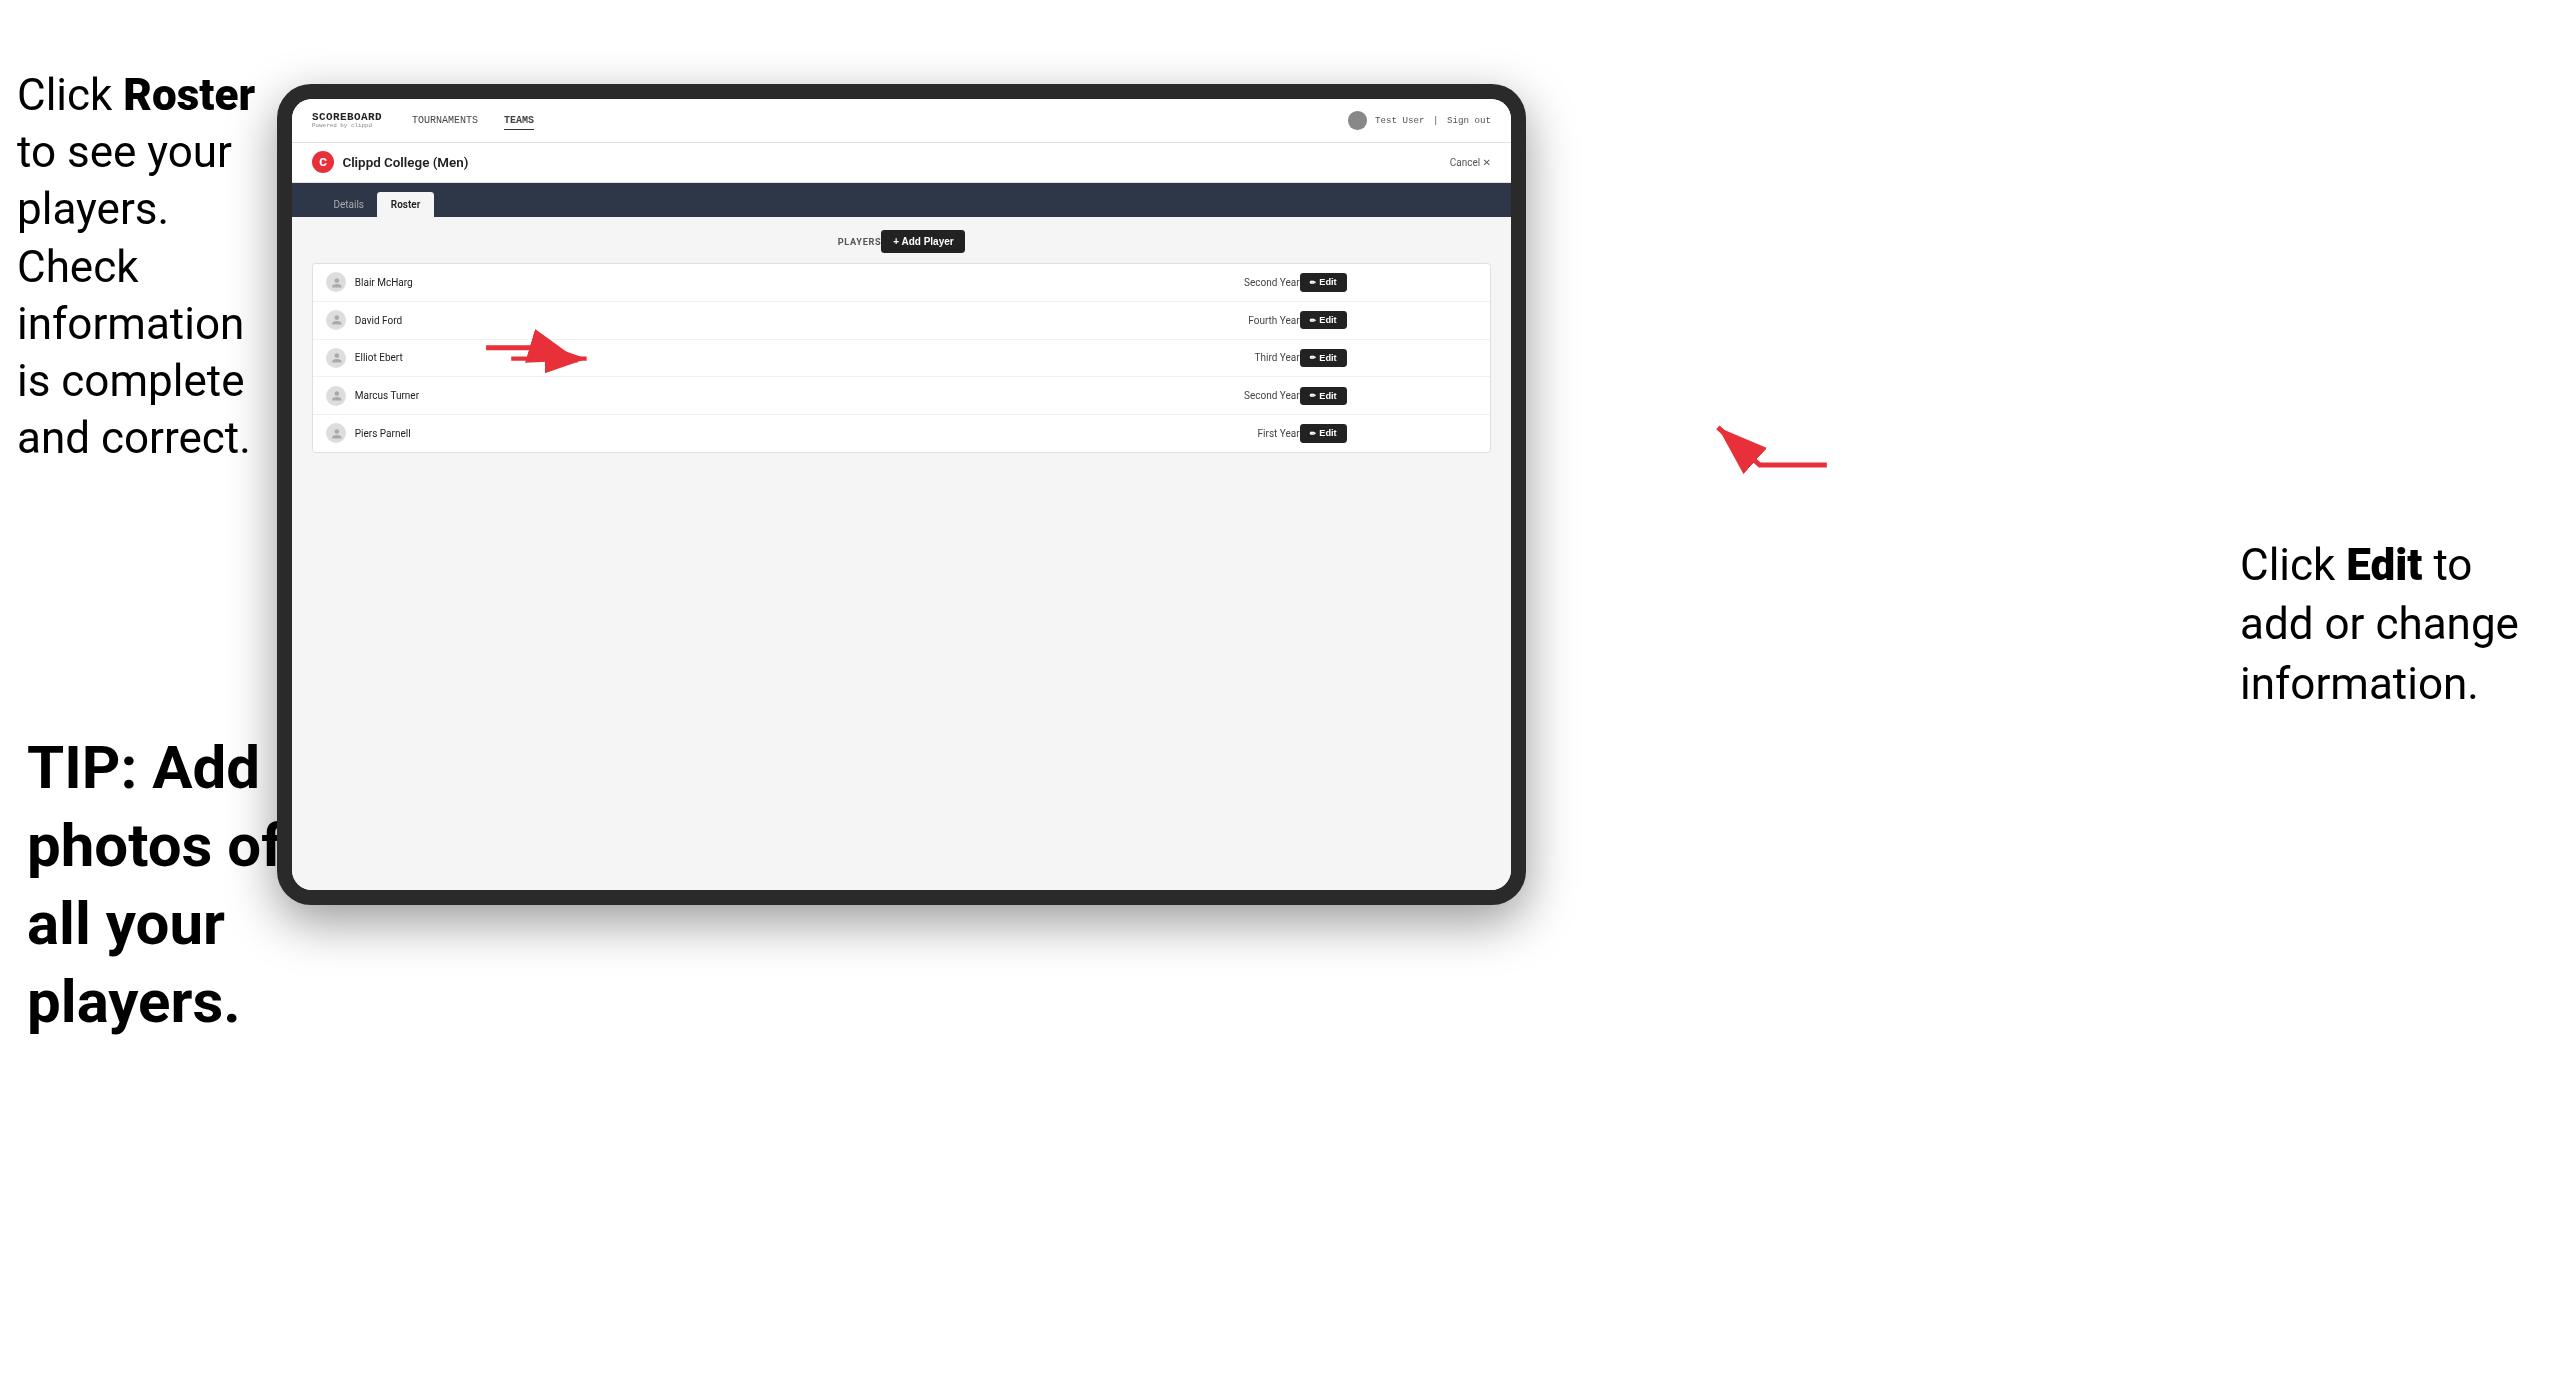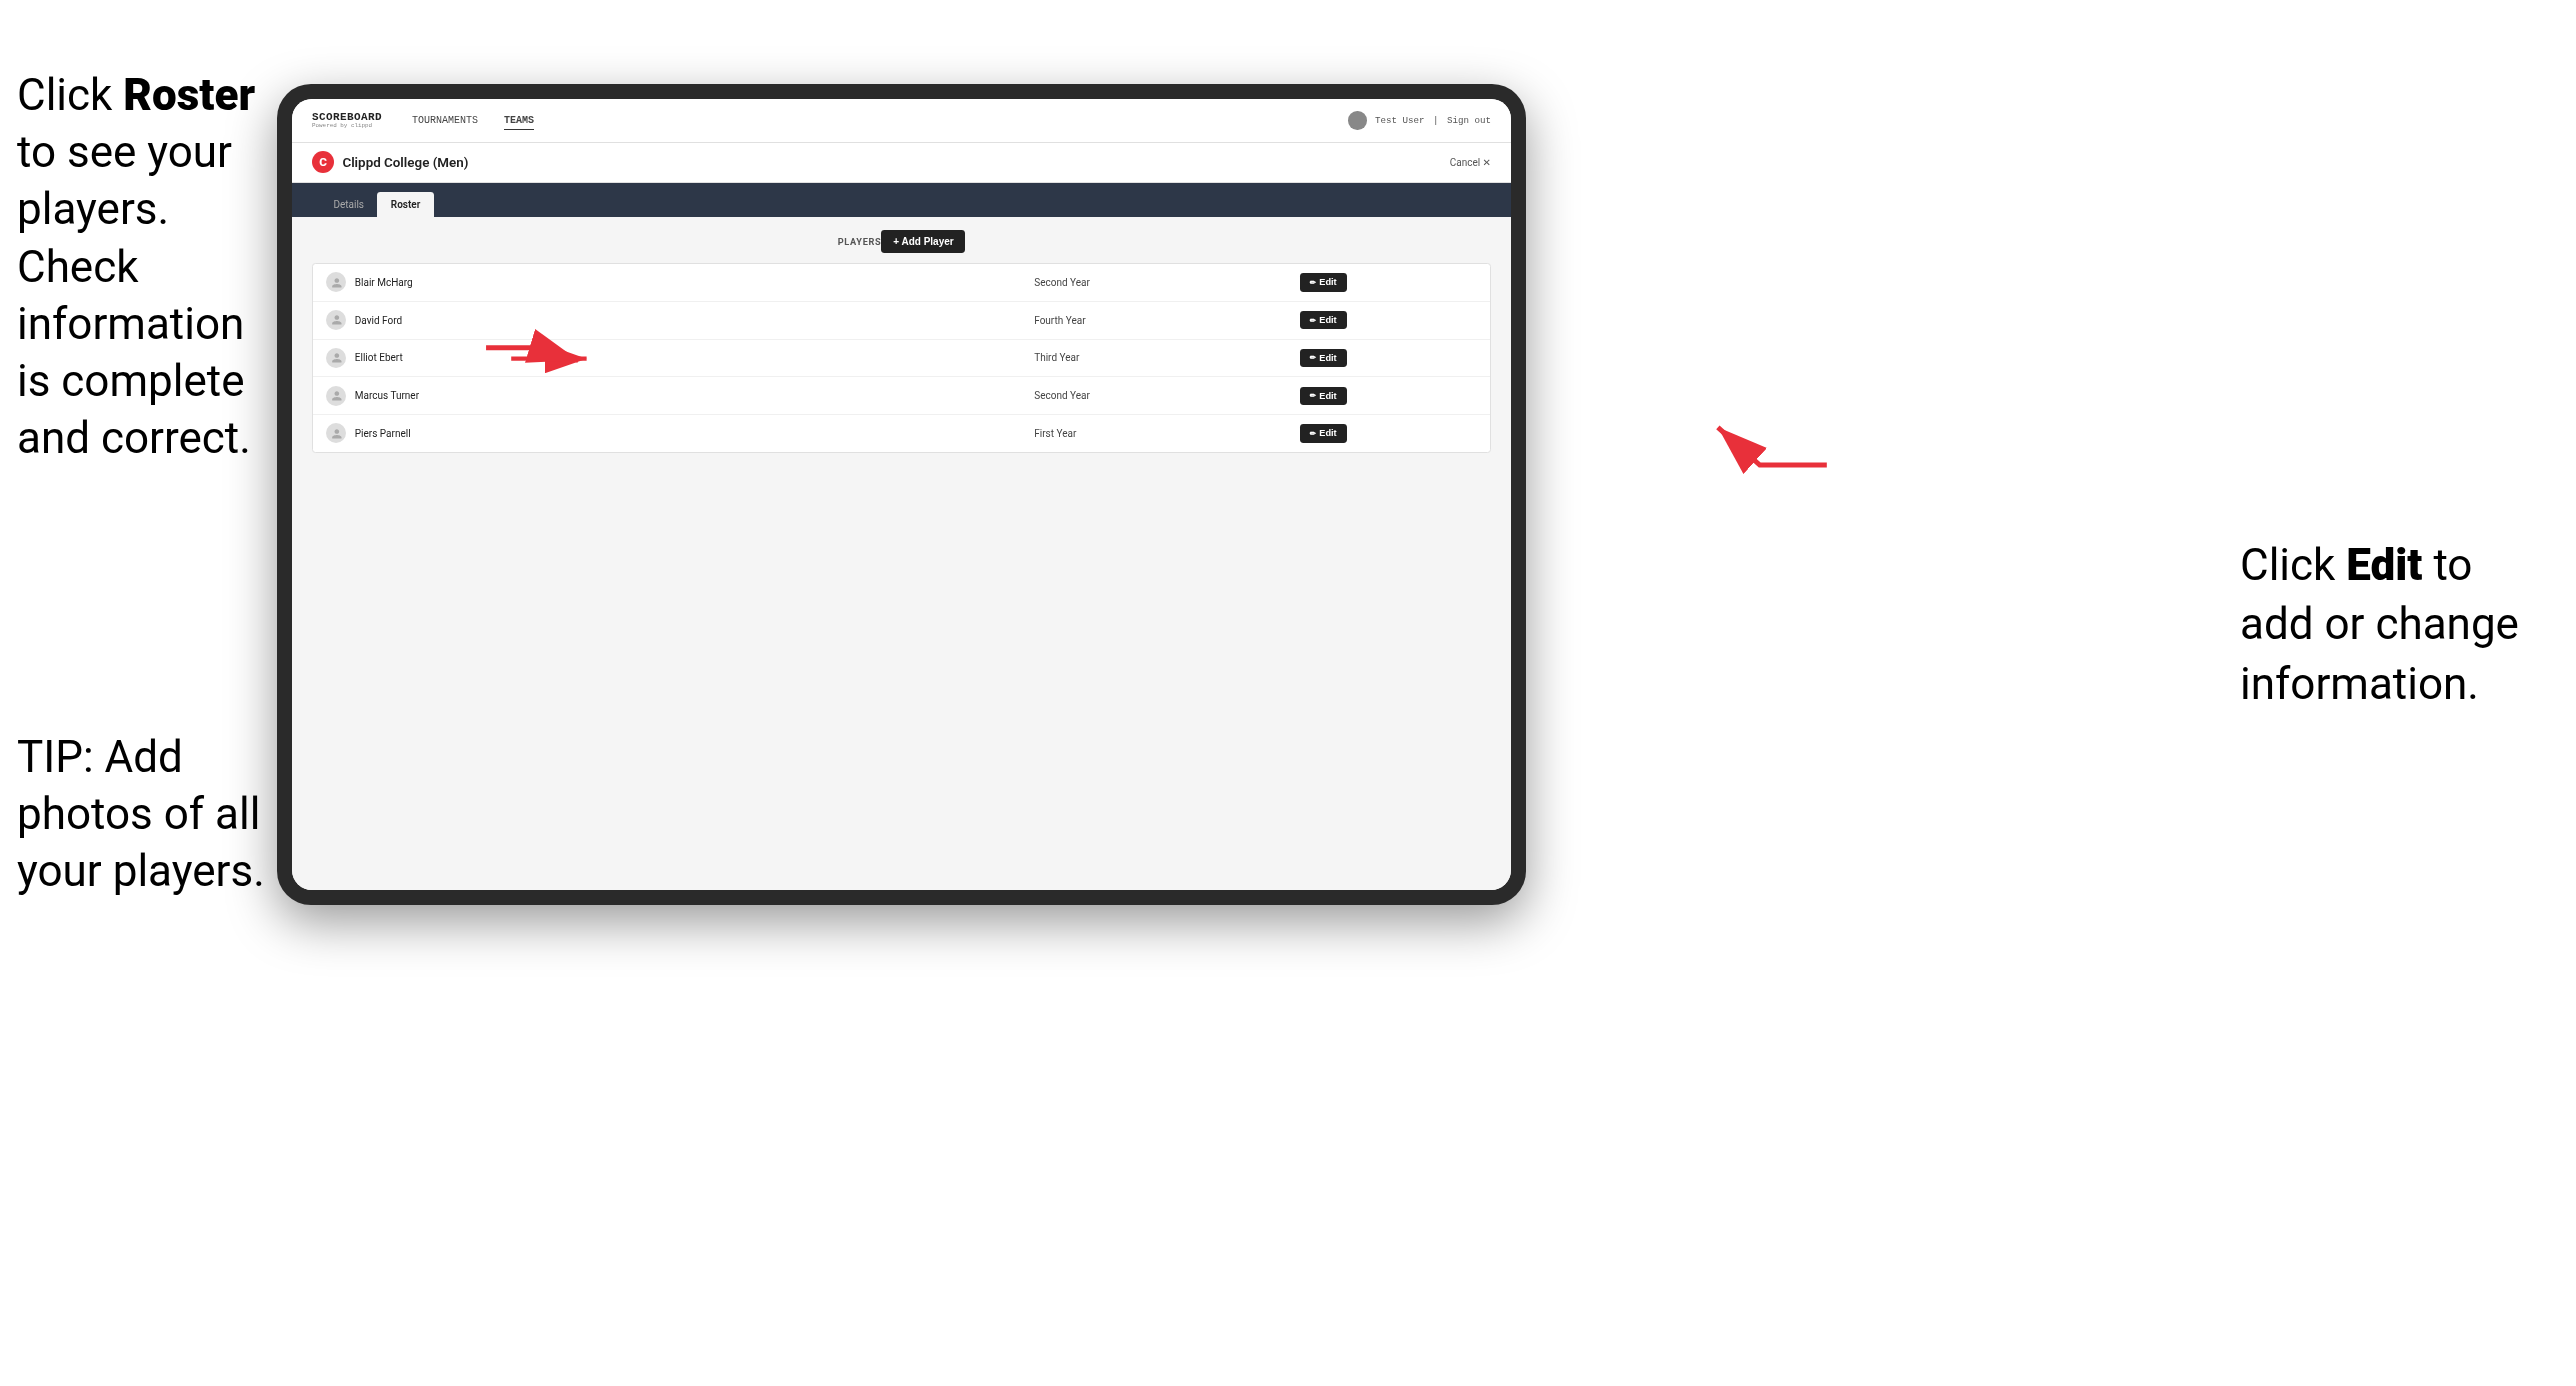--- a/index.html
+++ b/index.html
@@ -18,26 +18,26 @@
       left: 17px;
       top: 67px;
       font-size: 44px;
       line-height: 1.3;
       max-width: 260px;
     }
     .annotation-left .bold { font-weight: 900; }
 
     .annotation-tip {
       position: absolute;
-      left: 17px;
+      left: 27px;
       top: 729px;
-      font-size: 44px;
+      font-size: 60px;
       line-height: 1.3;
       max-width: 268px;
-      font-weight: 400;
+      font-weight: 700;
     }
 
     
     .annotation-right {
       position: absolute;
       right: 34px;
       top: 536px;
       font-size: 44px;
       line-height: 1.35;
       max-width: 302px;
@@ -268,20 +268,21 @@
       flex-shrink: 0;
     }
     .avatar svg {
       width: 11.7px;
       height: 11.7px;
       fill: #aaa;
     }
     .cell-text {
       font-size: 10px;
       color: #444;
+      text-align: right;
     }
     .edit-btn {
       background: #222;
       color: #fff;
       border: none;
       padding: 4.2px 10px;
       border-radius: 3.4px;
       font-size: 9.2px;
       font-weight: 600;
       cursor: pointer;

